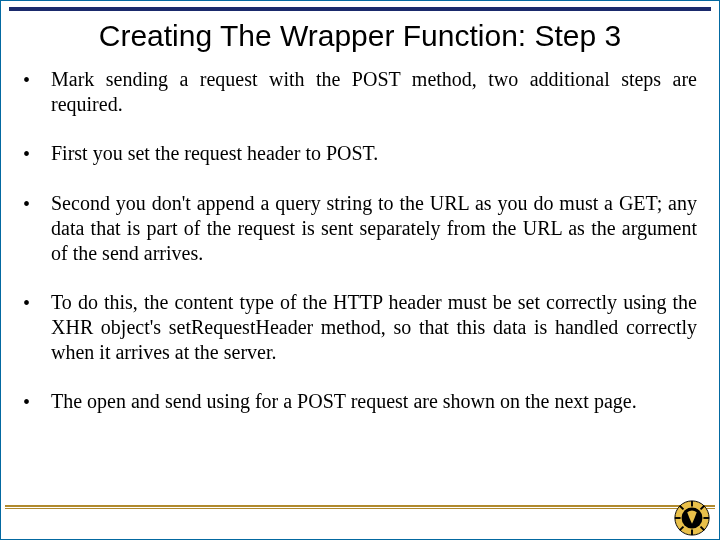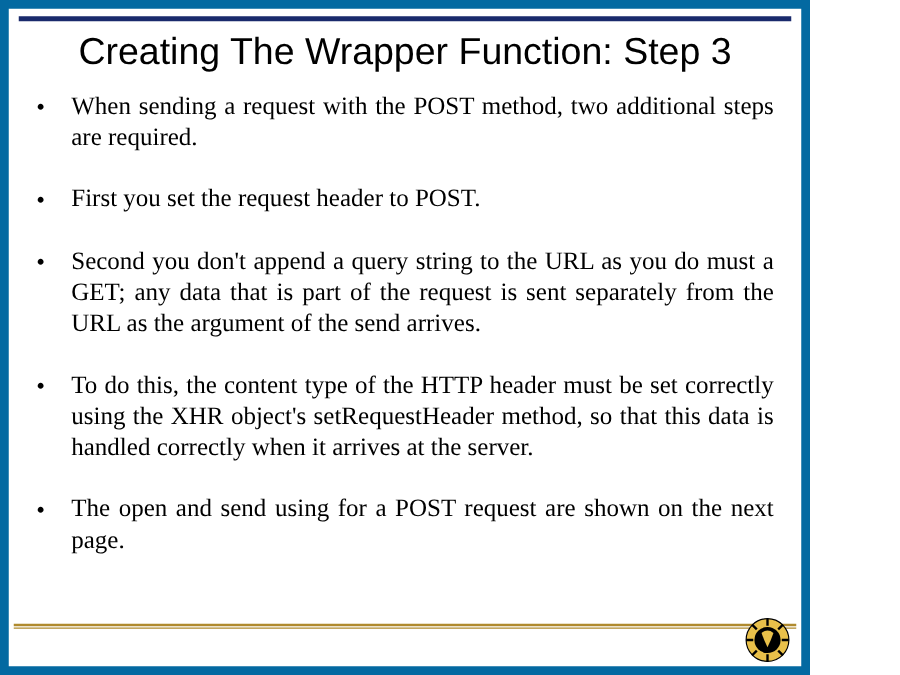--- a/index.html
+++ b/index.html
@@ -2,24 +2,24 @@
 <html><head>
 <meta charset="utf-8">
 <style>
   * { margin: 0; padding: 0; box-sizing: border-box; }
   html, body { width: 720px; height: 540px; overflow: hidden; }
   body {
     font-family: "Times New Roman", Times, serif;
     background: #fff;
   }
   .slide {
-    width: 648px;
+    width: 720px;
     height: 540px;
     position: relative;
-    border: 7px solid #0369a1;
+    border: 1px solid #0369a1;
   }
   .top-rule {
     position: absolute;
     top: 6px;
     left: 8px;
     right: 8px;
     height: 4px;
     background: #1a2a6c;
   }
   .title {
@@ -107,21 +107,21 @@
 
 <div class="slide">
   <div class="top-rule"></div>
 
   <div class="title">Creating The Wrapper Function: Step 3</div>
 
   <div class="content">
 
     <div class="bullet">
       <div class="dot">•</div>
-      <div class="text">When sending a request with the POST method, two additional steps are required.</div>
+      <div class="text">Mark sending a request with the POST method, two additional steps are required.</div>
     </div>
 
     <div class="bullet">
       <div class="dot">•</div>
       <div class="text">First you set the request header to POST.</div>
     </div>
 
     <div class="bullet">
       <div class="dot">•</div>
       <div class="text"><span>Second you don't append a query string to the URL as you do must a GET; any data that is part of the request is sent separately from the URL as the argument of the </span><span class="code">send</span><span> arrives.</span></div>

